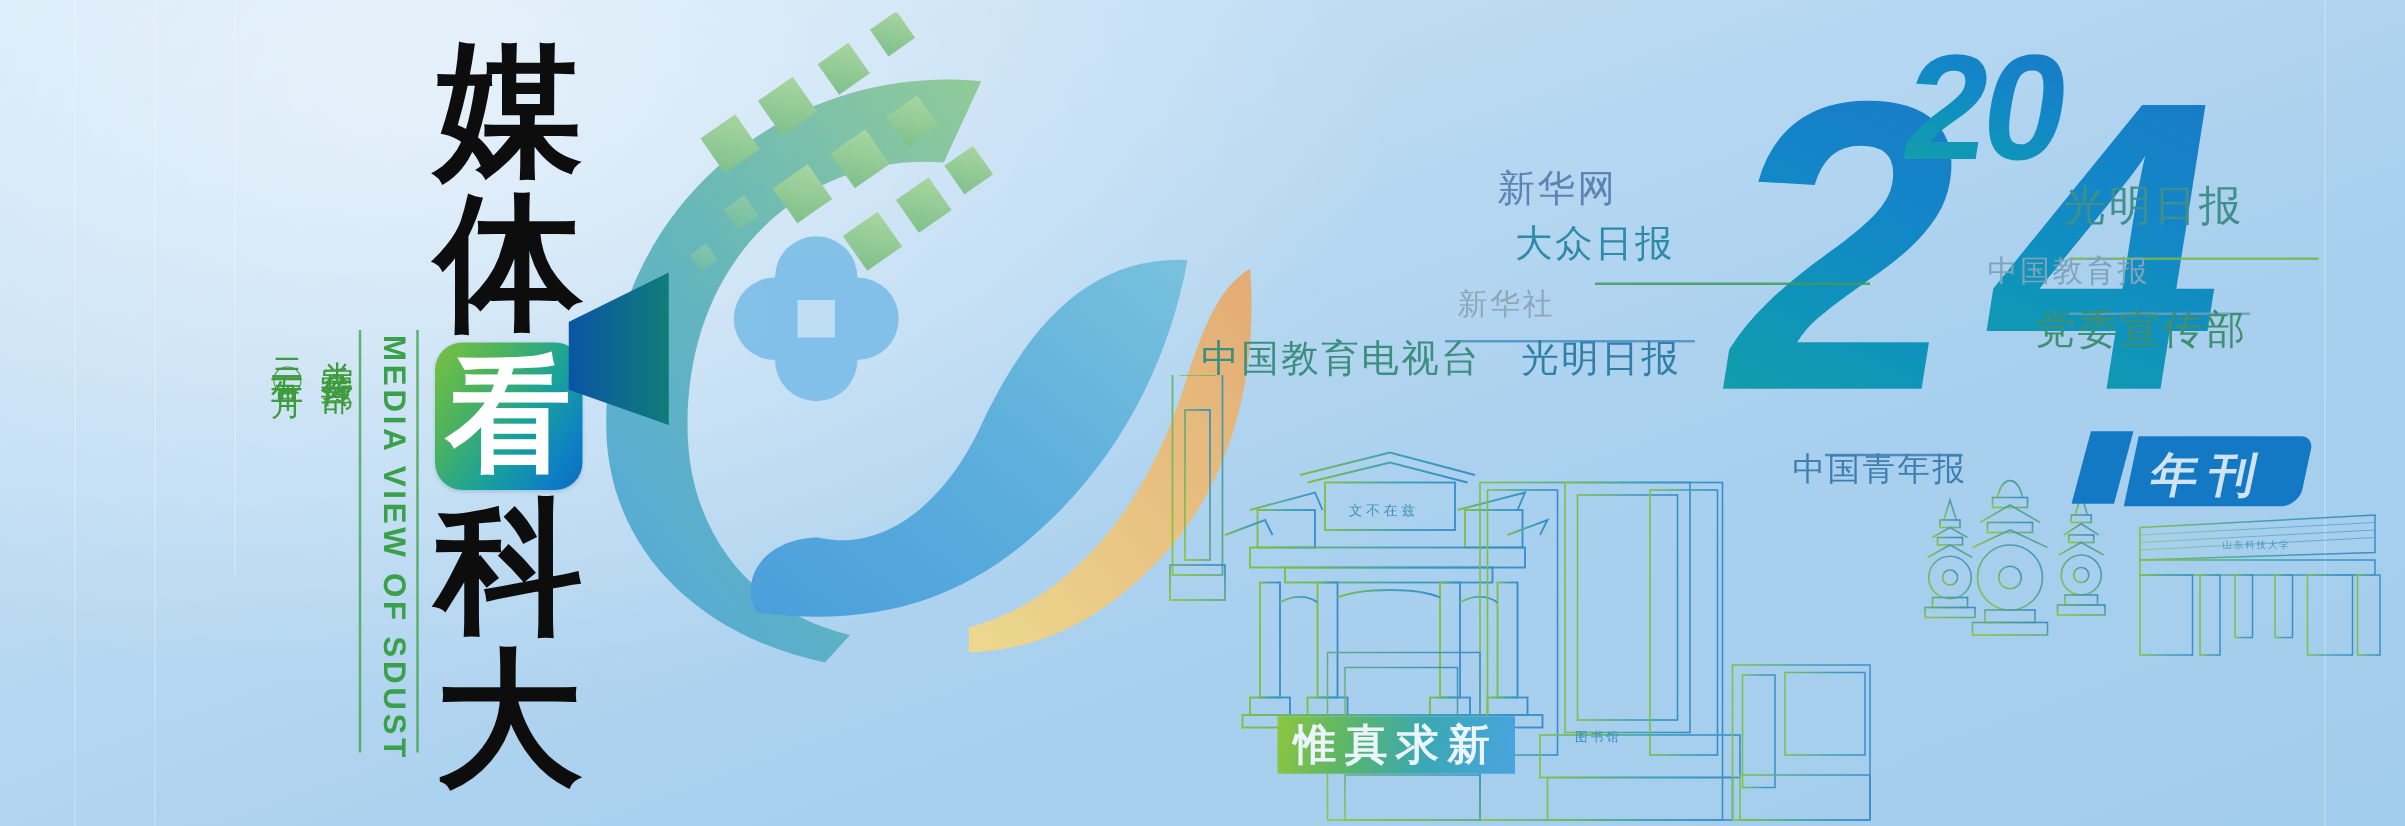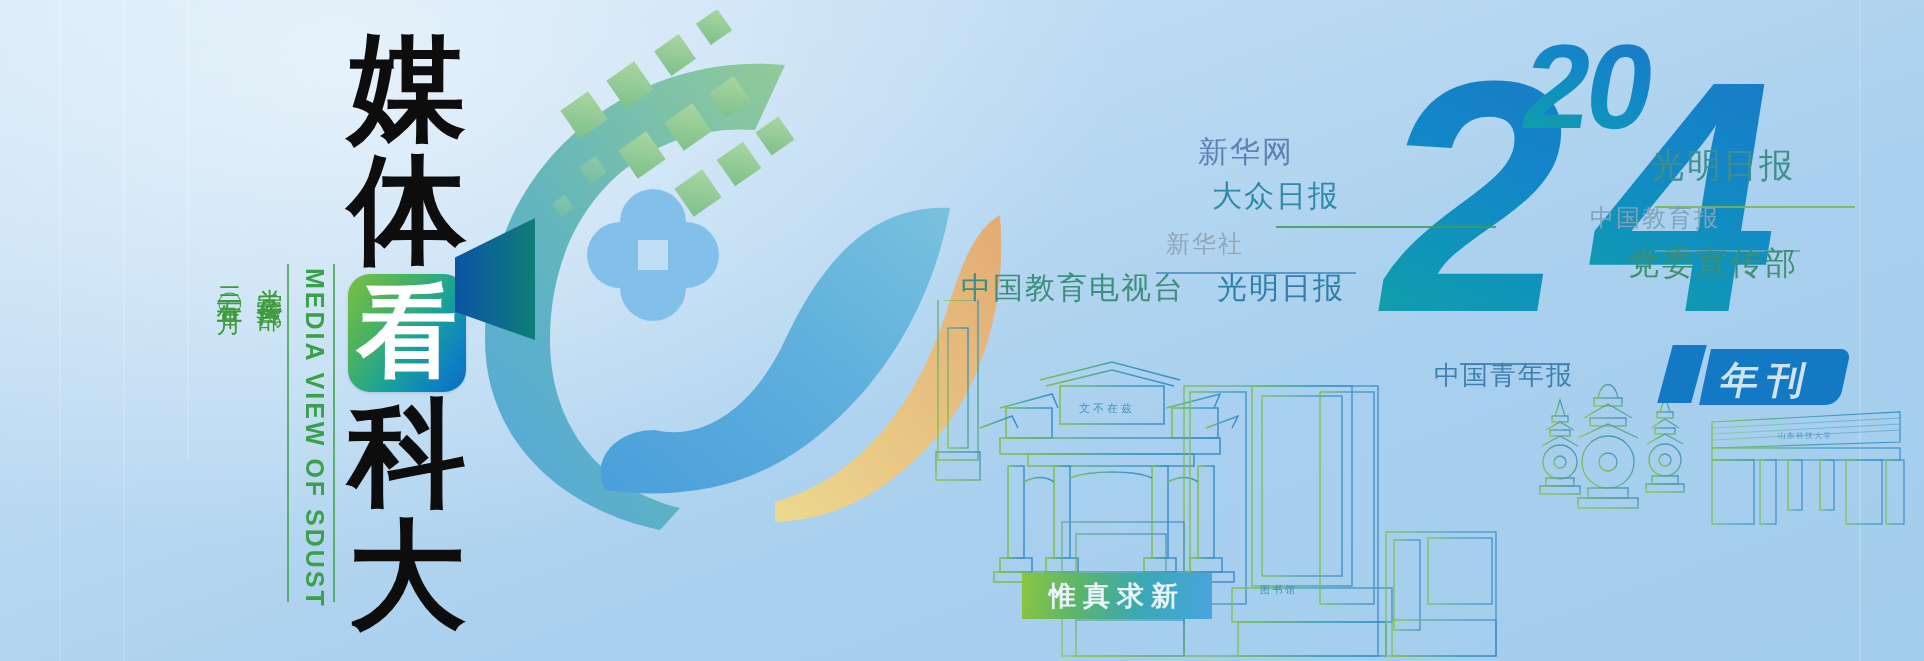--- a/index.html
+++ b/index.html
@@ -129,21 +129,21 @@
   #skyline{ left:0; top:300px; width:1921px; height:361px; }
 
   
   #motto{
     left:1022px; top:573px; width:190px; height:46px;
     background:linear-gradient(100deg,#8cc63f 0%,#5bb56a 30%,#3aa8b5 62%,#4aa4e0 100%);
     display:flex; align-items:center; justify-content:center;
   }
   #motto-text{
     font-family:Liberation Mono, monospace;
-    font-size:27px; color:#eaf4fb; letter-spacing:7px; font-weight:bold;
+    font-size:34px; color:#eaf4fb; letter-spacing:7px; font-weight:bold;
   }
 </style>
 </head>
 <body>
 
 <div id="banner">
 
   <svg class="abs" style="left:0;top:0;" width="1924" height="661">
     <defs>
       <linearGradient id="hg" x1="0" y1="0" x2="1" y2="0">

